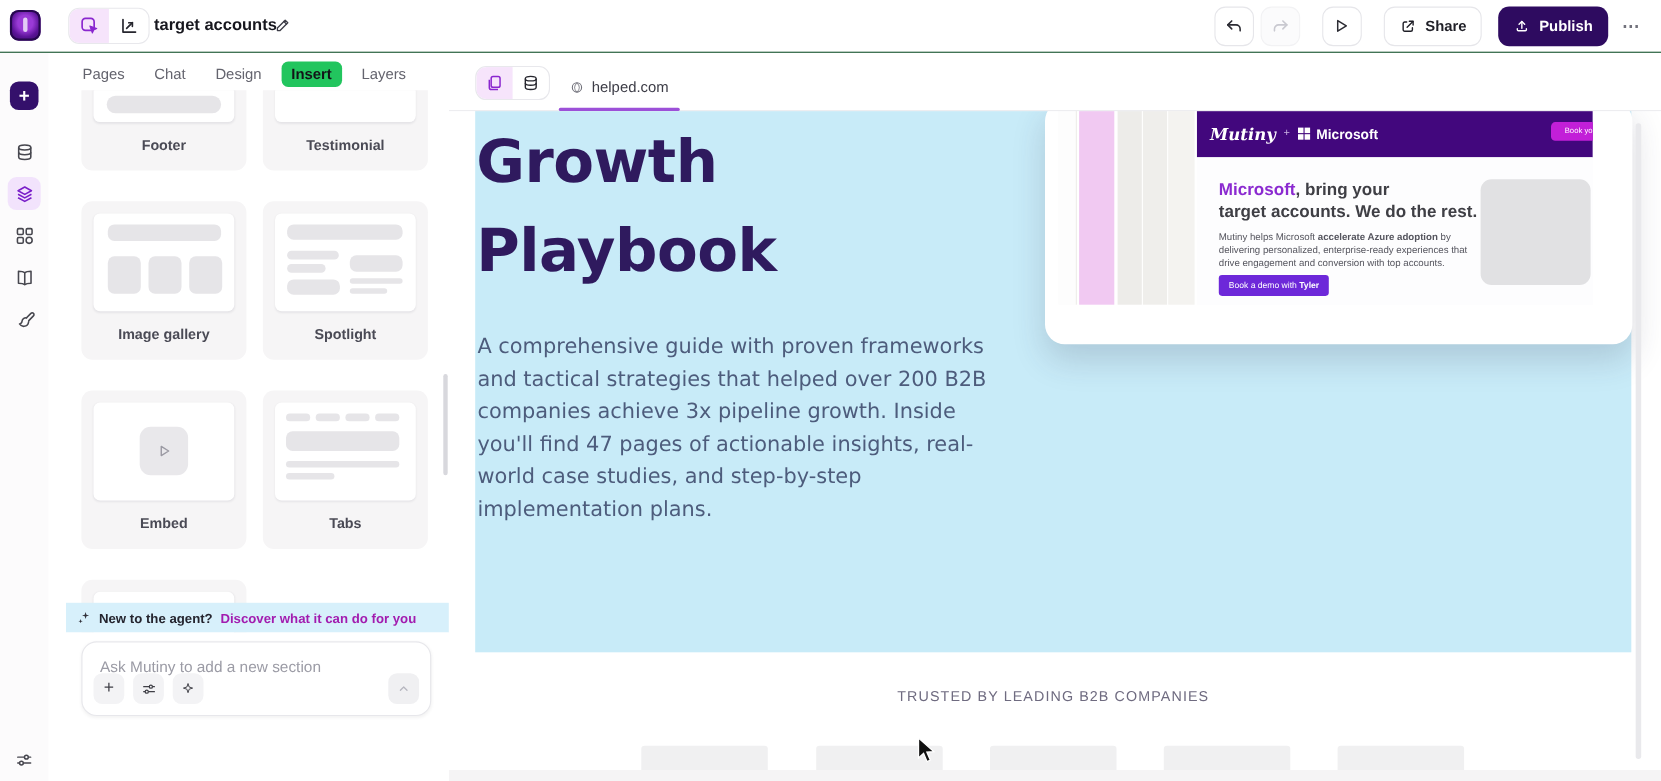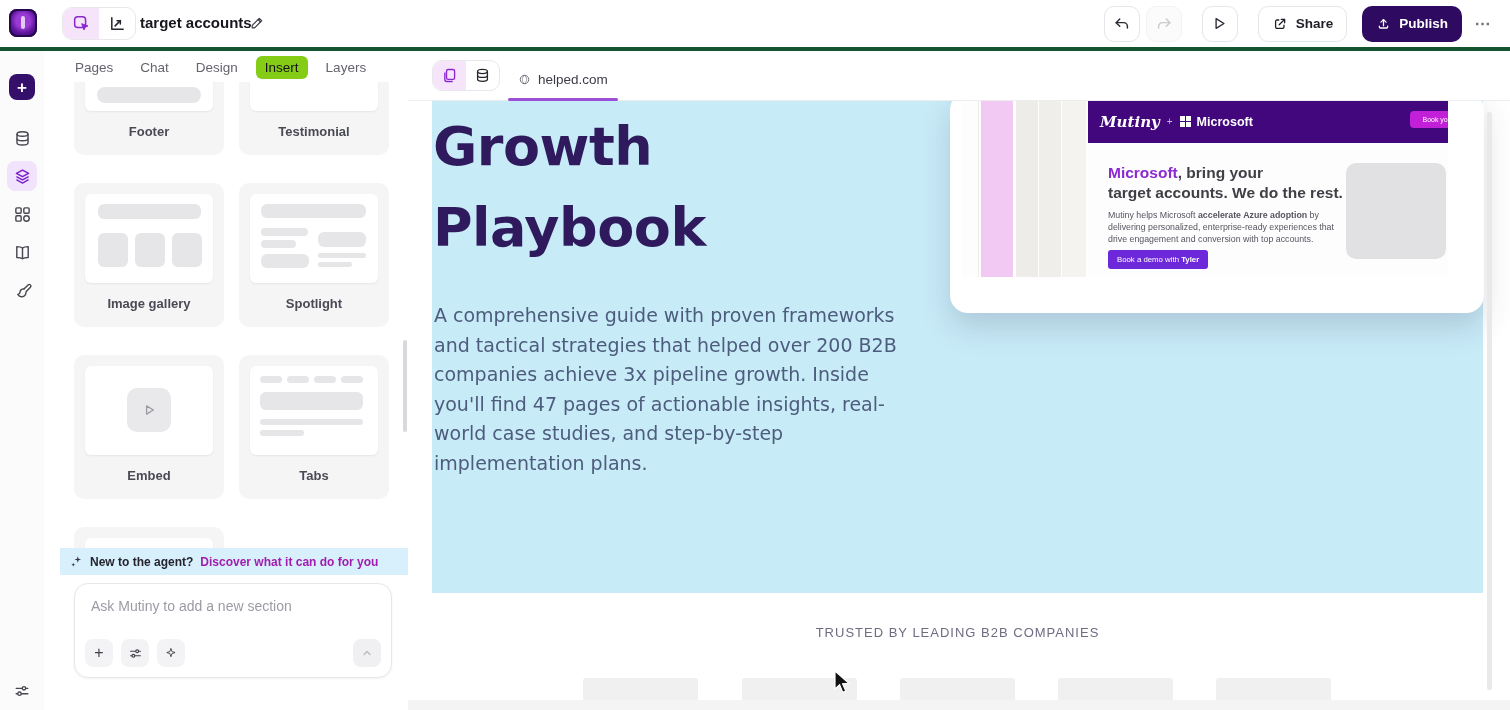--- a/index.html
+++ b/index.html
@@ -2,21 +2,21 @@
 <html><head>
 <meta charset="utf-8">
 <style>
   html,body{margin:0;padding:0;background:#fff;}
   #app{position:relative;width:1510px;height:710px;overflow:hidden;background:#fff;
        font-family:"Liberation Sans",sans-serif;color:#1b1b22;}
   svg{display:block;}
 
   
   .topbar{position:absolute;left:0;top:0;width:1510px;height:47px;background:#fff;
-          border-bottom:4px solid #14532d;z-index:40;}
+          border-bottom:1px solid #14532d;z-index:40;}
   .logo{position:absolute;left:9px;top:9px;width:28px;height:28px;border-radius:8px;
         background:radial-gradient(circle at 50% 42%, #9a3ad6 0 32%, #5b1397 60%, #2e0a5e 100%);
         box-shadow:inset 0 0 0 2px #26084d;}
   .logo:after{content:"";position:absolute;left:12px;top:7px;width:4px;height:13px;background:#efe6fa;border-radius:2px;opacity:.85;}
   .mode-toggle{position:absolute;left:62px;top:7px;height:33px;border:1px solid #e8e8ec;border-radius:10px;
                display:flex;overflow:hidden;background:#fff;box-sizing:border-box;}
   .mode-seg{width:36px;display:flex;align-items:center;justify-content:center;cursor:pointer;}
   .mode-seg.active{background:#f6e4fb;}
   .doc-title{position:absolute;left:140px;top:14px;font-size:15px;font-weight:700;color:#17171e;}
   .edit-pencil{position:absolute;left:249px;top:15px;}
@@ -40,21 +40,21 @@
              margin-top:8px;cursor:pointer;}
   .rail-icon.first{margin-top:23px;}
   .rail-icon.active{background:#f2e3fc;}
   .rail-bottom{position:absolute;bottom:4px;left:7px;width:30px;height:30px;display:flex;align-items:center;justify-content:center;cursor:pointer;}
 
   
   .panel{position:absolute;left:44px;top:47px;width:364px;height:663px;background:#fff;z-index:20;}
   .panel-tabs{position:absolute;left:22px;top:9px;display:flex;gap:9px;
               font-size:13.5px;color:#64646e;}
   .ptab{padding:4px 9px;border-radius:6px;cursor:pointer;}
-  .ptab.active{background:#84cc16;color:#131318;font-weight:400;}
+  .ptab.active{background:#22c55e;color:#131318;font-weight:700;}
   .components{position:absolute;left:0;top:35px;width:364px;height:628px;overflow:hidden;
               padding-left:30px;box-sizing:border-box;}
   .comp-rows{display:flex;flex-direction:column;gap:28px;margin-top:-71px;}
   .comp-row{display:flex;gap:15px;}
   .comp-card{width:150px;height:144px;background:#f6f5f6;border-radius:10px;padding:11px;
              box-sizing:border-box;cursor:pointer;}
   .comp-thumb{height:89px;background:#fff;border-radius:6px;box-shadow:0 1px 2px rgba(20,20,40,.07);
               position:relative;overflow:hidden;}
   .comp-label{margin-top:13px;text-align:center;font-size:13px;font-weight:700;color:#4a4a55;}
   .sk{background:#e6e5e8;border-radius:6px;position:absolute;}
@@ -64,21 +64,21 @@
                 border-radius:50%;box-sizing:border-box;}
   .minus-circle:after{content:"";position:absolute;left:3px;top:6px;width:8px;height:1.5px;background:#c7c6cc;}
   .panel-scrollbar{position:absolute;right:1px;top:293px;width:4px;height:92px;background:#d8d8dd;
                    border-radius:2px;z-index:26;cursor:pointer;}
 
   .agent-banner{position:absolute;left:16px;right:0;top:501px;height:27px;background:#d7f0fb;z-index:24;
                 display:flex;align-items:center;gap:7px;padding-left:10px;font-size:12px;box-sizing:border-box;}
   .banner-text{color:#24242e;font-weight:700;}
   .banner-link{color:#a21caf;font-weight:600;cursor:pointer;}
   .composer-wrap{position:absolute;left:0;top:528px;width:364px;height:135px;background:#fff;z-index:24;}
-  .composer{position:absolute;left:30px;top:8px;width:318px;height:95px;background:#fff;border:1px solid #e7e7eb;
+  .composer{position:absolute;left:30px;top:8px;width:318px;height:68px;background:#fff;border:1px solid #e7e7eb;
             border-radius:14px;box-shadow:0 1px 3px rgba(0,0,0,.05);box-sizing:border-box;}
   .composer textarea{border:none;outline:none;resize:none;background:transparent;width:290px;height:40px;
             margin:12px 0 0 14px;font-family:"Liberation Sans",sans-serif;font-size:14px;color:#3a3a44;}
   .composer textarea::placeholder{color:#9b9ba5;}
   .composer-tools{position:absolute;left:10px;bottom:10px;display:flex;gap:8px;}
   .ctool{width:28px;height:28px;border-radius:8px;background:#f3f3f5;display:flex;align-items:center;
          justify-content:center;color:#3f3f46;font-size:16px;font-weight:500;cursor:pointer;}
   .csubmit{position:absolute;right:10px;bottom:10px;width:28px;height:28px;border-radius:8px;background:#f0f0f2;
            display:flex;align-items:center;justify-content:center;cursor:pointer;}
 

